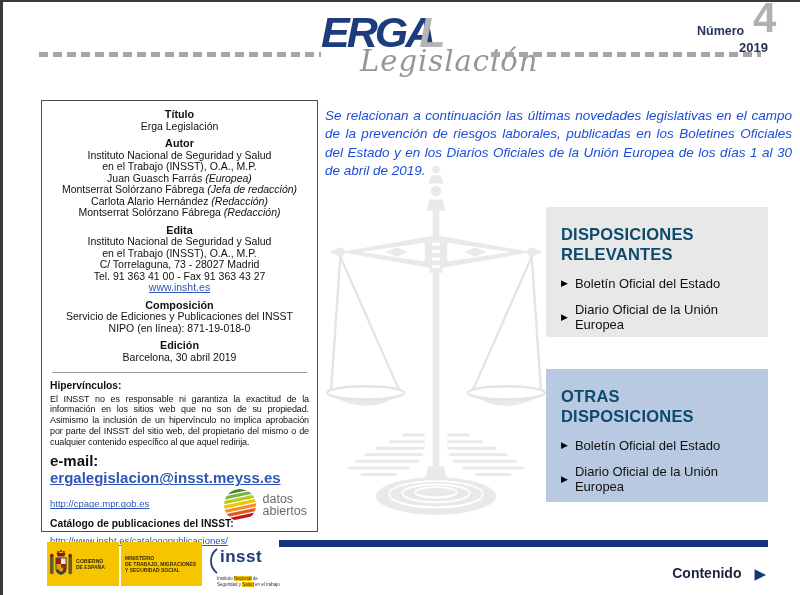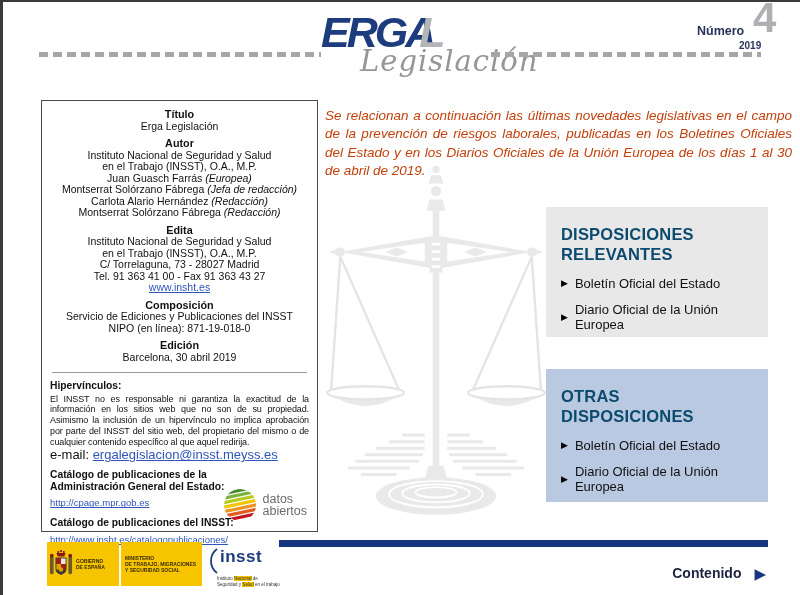--- a/index.html
+++ b/index.html
@@ -13,25 +13,25 @@
   .erga-l{ font-size:43px; font-weight:bold; font-style:italic; color:#b3b5b8; margin-left:-14px; }
   .legis { position:absolute; left:322px; top:42px; font-family:"DejaVu Serif", serif;
            font-style:italic; font-size:29px; color:#95959a; letter-spacing:1px;margin-left:35px; }
   .dash  { position:absolute; top:50px; height:5px;
            background:repeating-linear-gradient(90deg,#a6a6a6 0 9px,transparent 9px 14px); }
   .dash-left  { left:36px;  width:282px; }
   .dash-right { left:488px; width:270px; }
   .issue { position:absolute; left:690px; top:0; width:105px; height:62px; }
   .num-label { position:absolute; left:4px;  top:22px; font-size:12.5px; font-weight:bold; color:#27335a; }
   .num-big   { position:absolute; left:60px; top:-8px; font-size:42px; font-weight:bold; color:#aeb0b3; }
-  .num-year  { position:absolute; left:46px; top:38px; font-size:10px; font-weight:bold; color:#27335a; }
+  .num-year  { position:absolute; left:46px; top:38px; font-size:13px; font-weight:bold; color:#27335a; }
 
   
   .intro { position:absolute; left:322px; top:91px; width:467px; font-size:13.5px;
-           font-style:italic; line-height:18.5px; text-align:justify; color:#c2410c; }
+           font-style:italic; line-height:18.5px; text-align:justify; color:#1d4ed8; }
 
   
   .scales { position:absolute; left:320px; top:160px; width:226px; height:366px; }
 
   
   .box { position:absolute; left:543px; width:222px; padding:17px 15px; }
   .box-relevantes { top:205px; height:130px; background:#e8e8e8; }
   .box-otras      { top:367px; height:133px; background:#b9c9e1; }
   .box-title { font-size:16.5px; font-weight:bold; color:#0c4a6e; line-height:20px; letter-spacing:.2px; }
   .box-items { margin-top:12px; }
@@ -43,21 +43,21 @@
              background:#fff; border:1px solid #4a4a4a; padding:5px 8px 12px; }
   .ib-center { text-align:center; font-size:10.5px; line-height:11.5px; color:#111; }
   .ib-h  { font-weight:bold; font-size:10.8px; margin-top:6px; }
   .ib-h.first { margin-top:3px; }
   .role  { font-style:italic; }
   a.link { color:#2f55b8; text-decoration:underline; cursor:pointer; }
   .ib-sep  { border:none; border-top:1px solid #9a9a9a; margin:9px 2px 7px; }
   .ib-left { text-align:left; color:#111; }
   .lbl     { font-weight:bold; font-size:10.3px; line-height:11.5px; }
   .ib-para { font-size:9px; line-height:10.8px; text-align:justify; margin-top:2px; letter-spacing:-.1px; }
-  .ib-email{ font-size:13px; }
+  .ib-email{ margin-top:5px; font-size:15px;font-weight:bold; }
   .ib-cat  { margin-top:7px; width:232px; }
   .ib-cat-link { font-size:9.5px; }
   .datos-logo { position:absolute; right:10px; bottom:8px; display:flex; align-items:center; gap:5px;justify-content:flex-end; }
   .datos-text { font-size:12.5px; color:#6b6b6b; line-height:12.5px; }
 
   
   .gob-block { position:absolute; left:44px; top:540px; height:44px; display:flex; }
   .gob-left  { width:72px; background:#f6c500; display:flex; align-items:center; gap:3px; padding:3px 2px; }
   .gob-right { width:81px; background:#f6c500; margin-left:2px; display:flex; align-items:center; padding:3px 4px; }
   .gob-txt { font-size:5px; font-weight:bold; color:#3a2c06; line-height:6px; }
@@ -204,21 +204,20 @@
     </div>
     <hr class="ib-sep">
     <div class="ib-left">
       <div class="lbl">Hipervínculos:</div>
       <div class="ib-para">El INSST no es responsable ni garantiza la exactitud de la información en los sitios web que no son de su propiedad. Asimismo la inclusión de un hipervínculo no implica aprobación por parte del INSST del sitio web, del propietario del mismo o de cualquier contenido específico al que aquel redirija.</div>
       <div class="ib-email">
         <span>e-mail:</span>
         <a class="link">ergalegislacion@insst.meyss.es</a>
       </div>
       <div class="ib-cat">
-        <div class="lbl">Catálogo de publicaciones de la Administración General del Estado:</div>
         <a class="link ib-cat-link">http://cpage.mpr.gob.es</a>
       </div>
       <div class="ib-cat">
         <div class="lbl">Catálogo de publicaciones del INSST:</div>
         <a class="link ib-cat-link">http://www.insht.es/catalogopublicaciones/</a>
       </div>
     </div>
     <div class="datos-logo">
       <svg width="36" height="36" viewBox="0 0 36 36">
         <clipPath id="dc">

